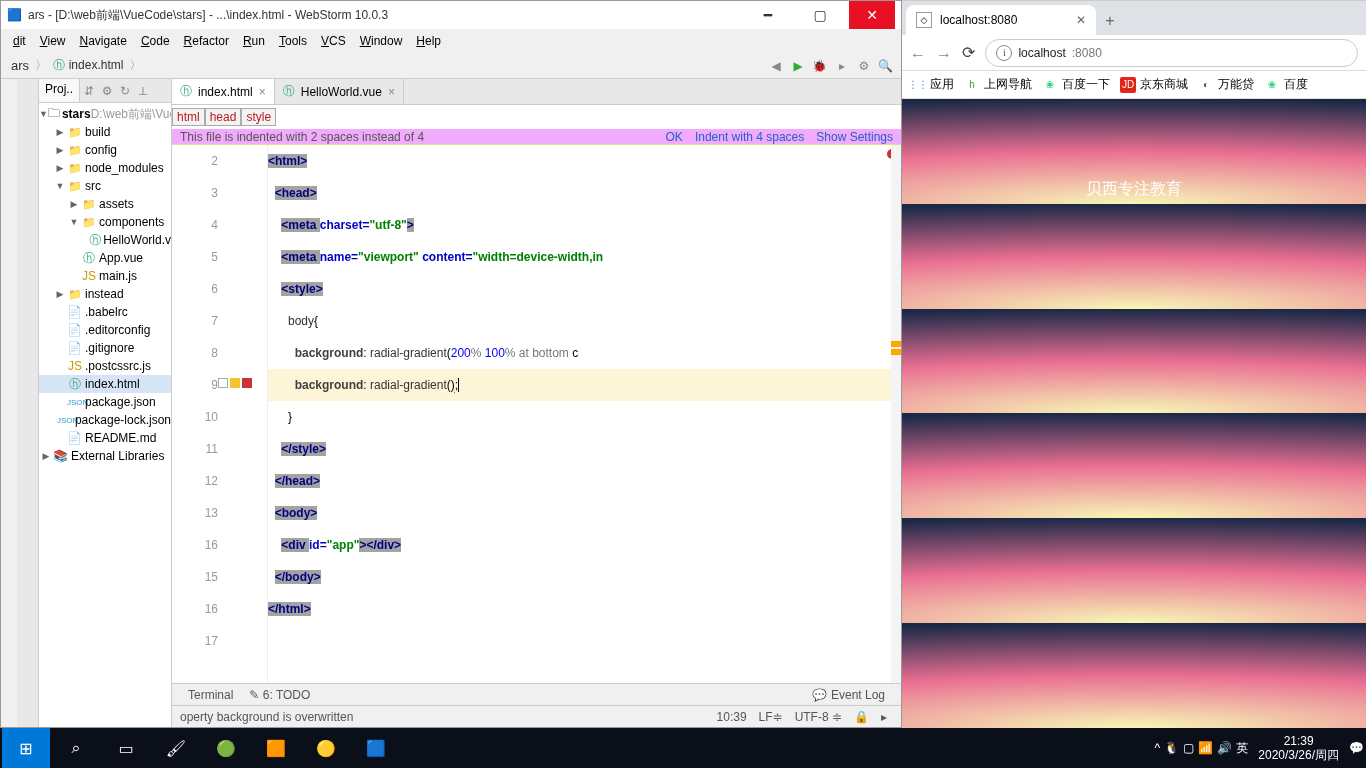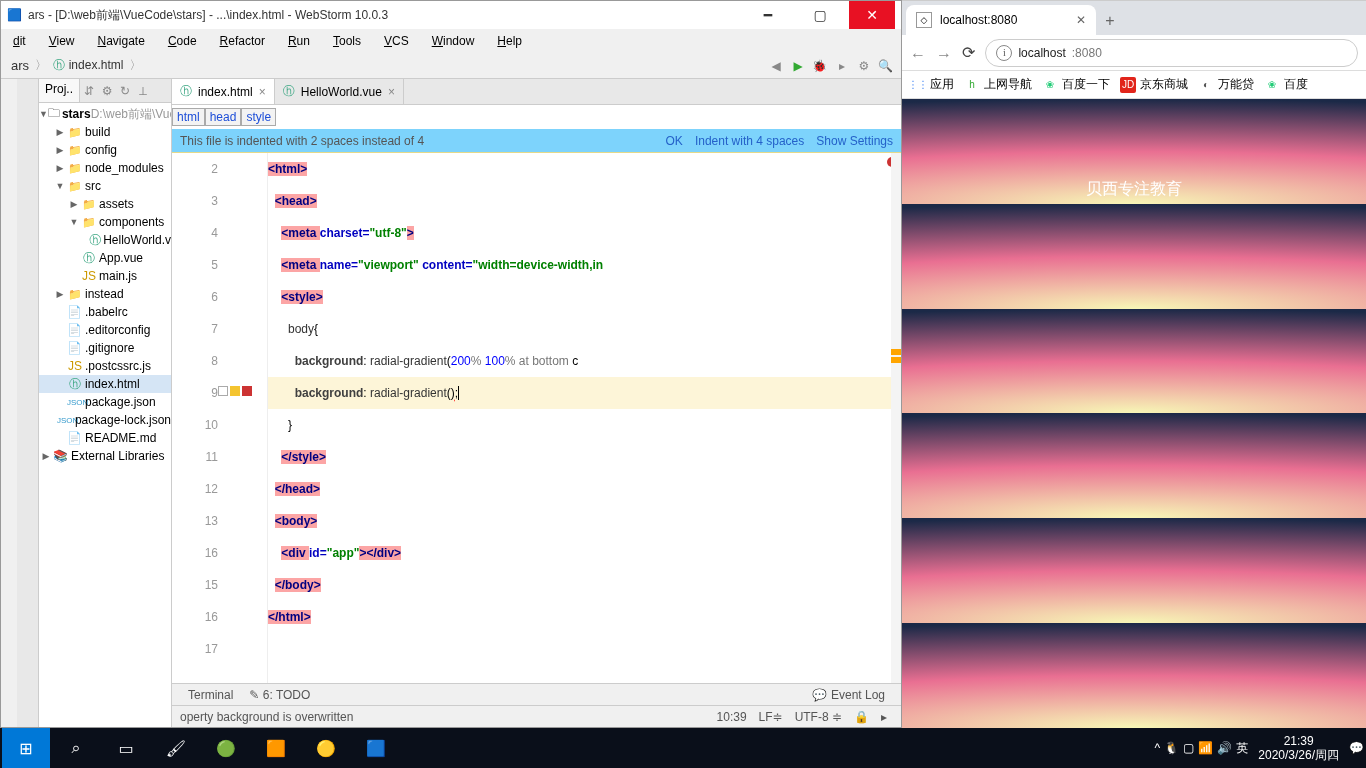--- a/index.html
+++ b/index.html
@@ -9,21 +9,21 @@
 .ide { width: 902px; background: #f0f0f0; display: flex; flex-direction: column; border: 1px solid #999; }
 .browser { width: 464px; background: #fff; display: flex; flex-direction: column; border-top: 1px solid #ccc; }
 
 
 .ide-title { height: 28px; background: #fff; display: flex; align-items: center; padding: 0 6px; gap: 6px; font-size: 13px; color: #333; }
 .ide-title .spacer { flex: 1; }
 .ide-title .win-btn { width: 46px; height: 28px; display: flex; align-items: center; justify-content: center; font-size: 14px; }
 .ide-title .win-close { color: #fff; background: #e81123; }
 
 
-.ide-menu { height: 24px; background: #f0f0f0; display: flex; align-items: center; gap: 11px; padding: 0 6px; font-size: 13px; }
+.ide-menu { height: 24px; background: #f0f0f0; display: flex; align-items: center; gap: 2px; padding: 0 6px; font-size: 13px; }
 .ide-menu span { padding: 2px 6px; }
 .ide-menu span u { text-decoration: underline; }
 
 
 .ide-nav { height: 26px; background: #f0f0f0; display: flex; align-items: center; padding: 0 4px; border-bottom: 1px solid #ccc; }
 .ide-nav .crumb { font-size: 13px; padding: 2px 6px; color: #333; }
 .ide-nav .crumb-sep { color: #888; }
 .ide-nav .spacer { flex: 1; }
 .ide-nav .tb-btn { width: 22px; height: 22px; display: flex; align-items: center; justify-content: center; color: #888; }
 
@@ -44,36 +44,36 @@
 .tree-item.sel { background: #d5e5f5; }
 .tree-dim { color: #999; }
 
 .editor-area { flex: 1; display: flex; flex-direction: column; background: #fff; }
 .ed-tabs { height: 26px; display: flex; border-bottom: 1px solid #ccc; background: #e8e8e8; }
 .ed-tab { display: flex; align-items: center; padding: 0 8px; background: #fff; border-right: 1px solid #ccc; gap: 6px; font-size: 13px; }
 .ed-tab.inactive { background: #e8e8e8; }
 .ed-tab .close { color: #888; }
 
 .crumb-path { height: 24px; display: flex; align-items: center; font-family: "Consolas", monospace; font-size: 18px; }
-.crumb-path .pp { border: 1px solid #aaa; padding: 1px 4px; background: #f3f3f3; color: #1d4ed8; }
-
-.notify-bar { height: 24px; background: #7dd3fc; border-bottom: 1px solid #e5d98a; display: flex; align-items: center; padding: 0 8px; font-size: 13px; color: #555; }
+.crumb-path .pp { border: 1px solid #aaa; padding: 1px 4px; background: #f3f3f3; color: #b91c1c; }
+
+.notify-bar { height: 16px; background: #f0abfc; border-bottom: 1px solid #e5d98a; display: flex; align-items: flex-end; padding: 0 8px; font-size: 13px; color: #555; }
 .notify-bar .spacer { flex: 1; }
 .notify-bar a { color: #2461c9; margin-left: 12px; cursor: pointer; }
 
 .code-wrap { flex: 1; display: flex; font-family: "Consolas","Courier New",monospace; font-size: 20px; overflow: hidden; position: relative; }
 .gutter { width: 56px; color: #999; text-align: right; padding-right: 10px; background: #fff; }
 .gutter .ln { height: 32px; line-height: 32px; position: relative; }
 .gutter .marks { position: absolute; right: -34px; top: 9px; display: flex; gap: 2px; }
 .gutter .mk { width: 10px; height: 10px; }
 .fold-col { width: 40px; background: #fff; border-right: 1px solid #eee; }
 .code { flex: 1; background: #fff; }
 .code .line { height: 32px; line-height: 32px; white-space: pre; }
 .code .hl-line { background: #fdf5d8; }
-.c-tag { color: #000080; font-weight: bold; background: #fca5a5; }
+.c-tag { color: #000080; font-weight: bold; background: #a3a3a3; }
 .c-attr { color: #0000c0; font-weight: bold; }
 .c-str { color: #008000; font-weight: bold; }
 .c-prop { color: #404040; font-weight: bold; }
 .c-func { color: #333; }
 .c-sel { color: #333; }
 .c-num { color: #0000ff; }
 .c-kw2 { color: #777; }
 .err-dot { position: absolute; right: 4px; top: 4px; width: 10px; height: 10px; border-radius: 50%; background: #c33; }
 .side-marks { width: 10px; background: #f4f4f4; position: relative; }
 .side-marks .orange { position: absolute; right: 0; width: 10px; height: 6px; background: orange; }

